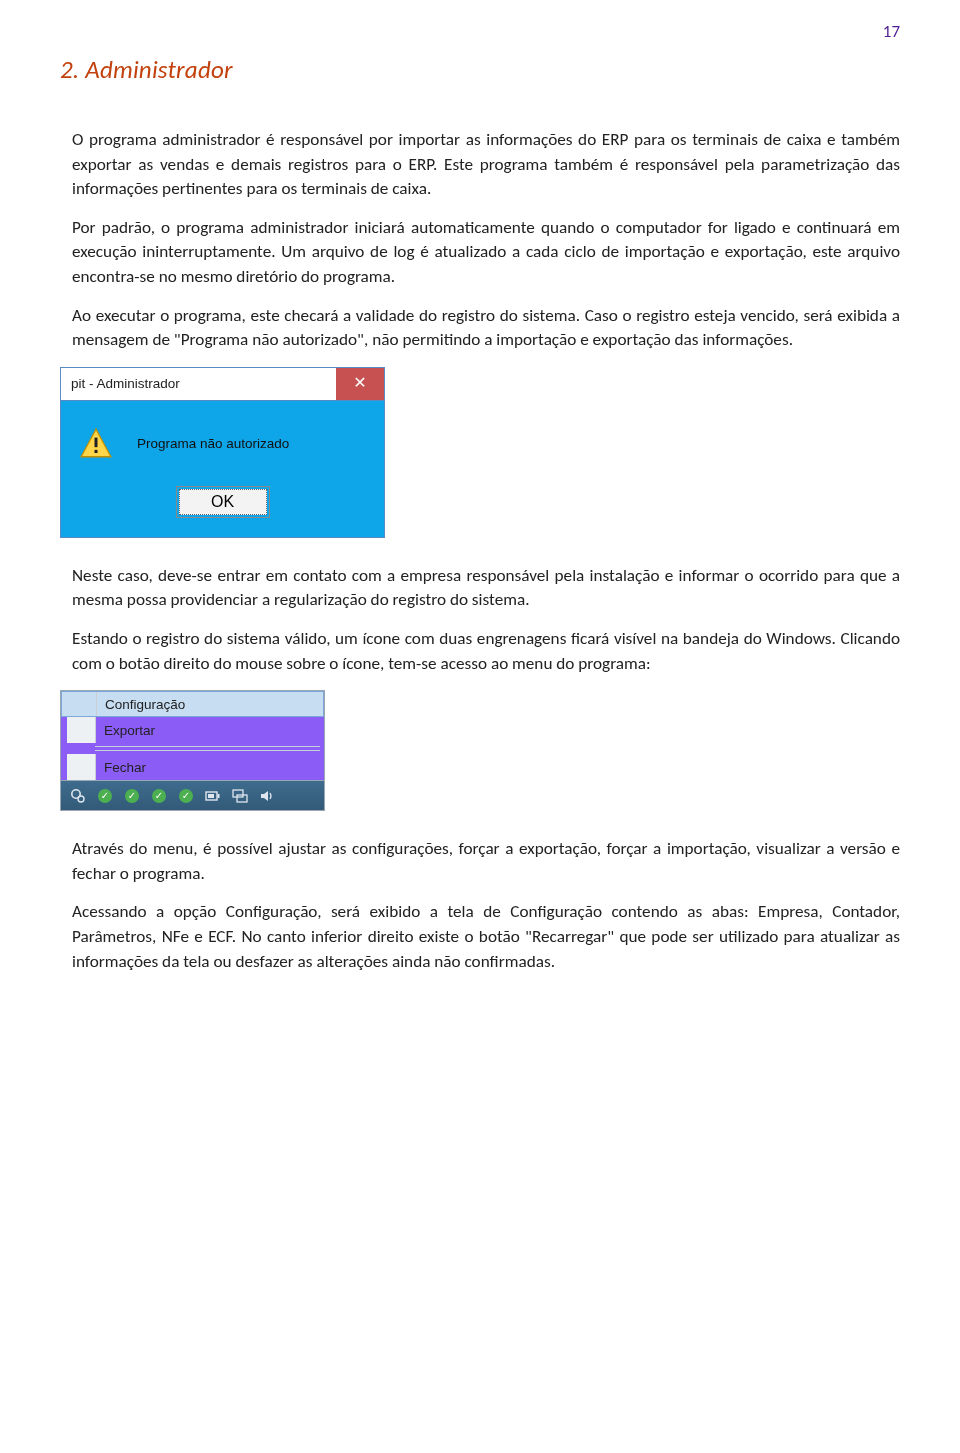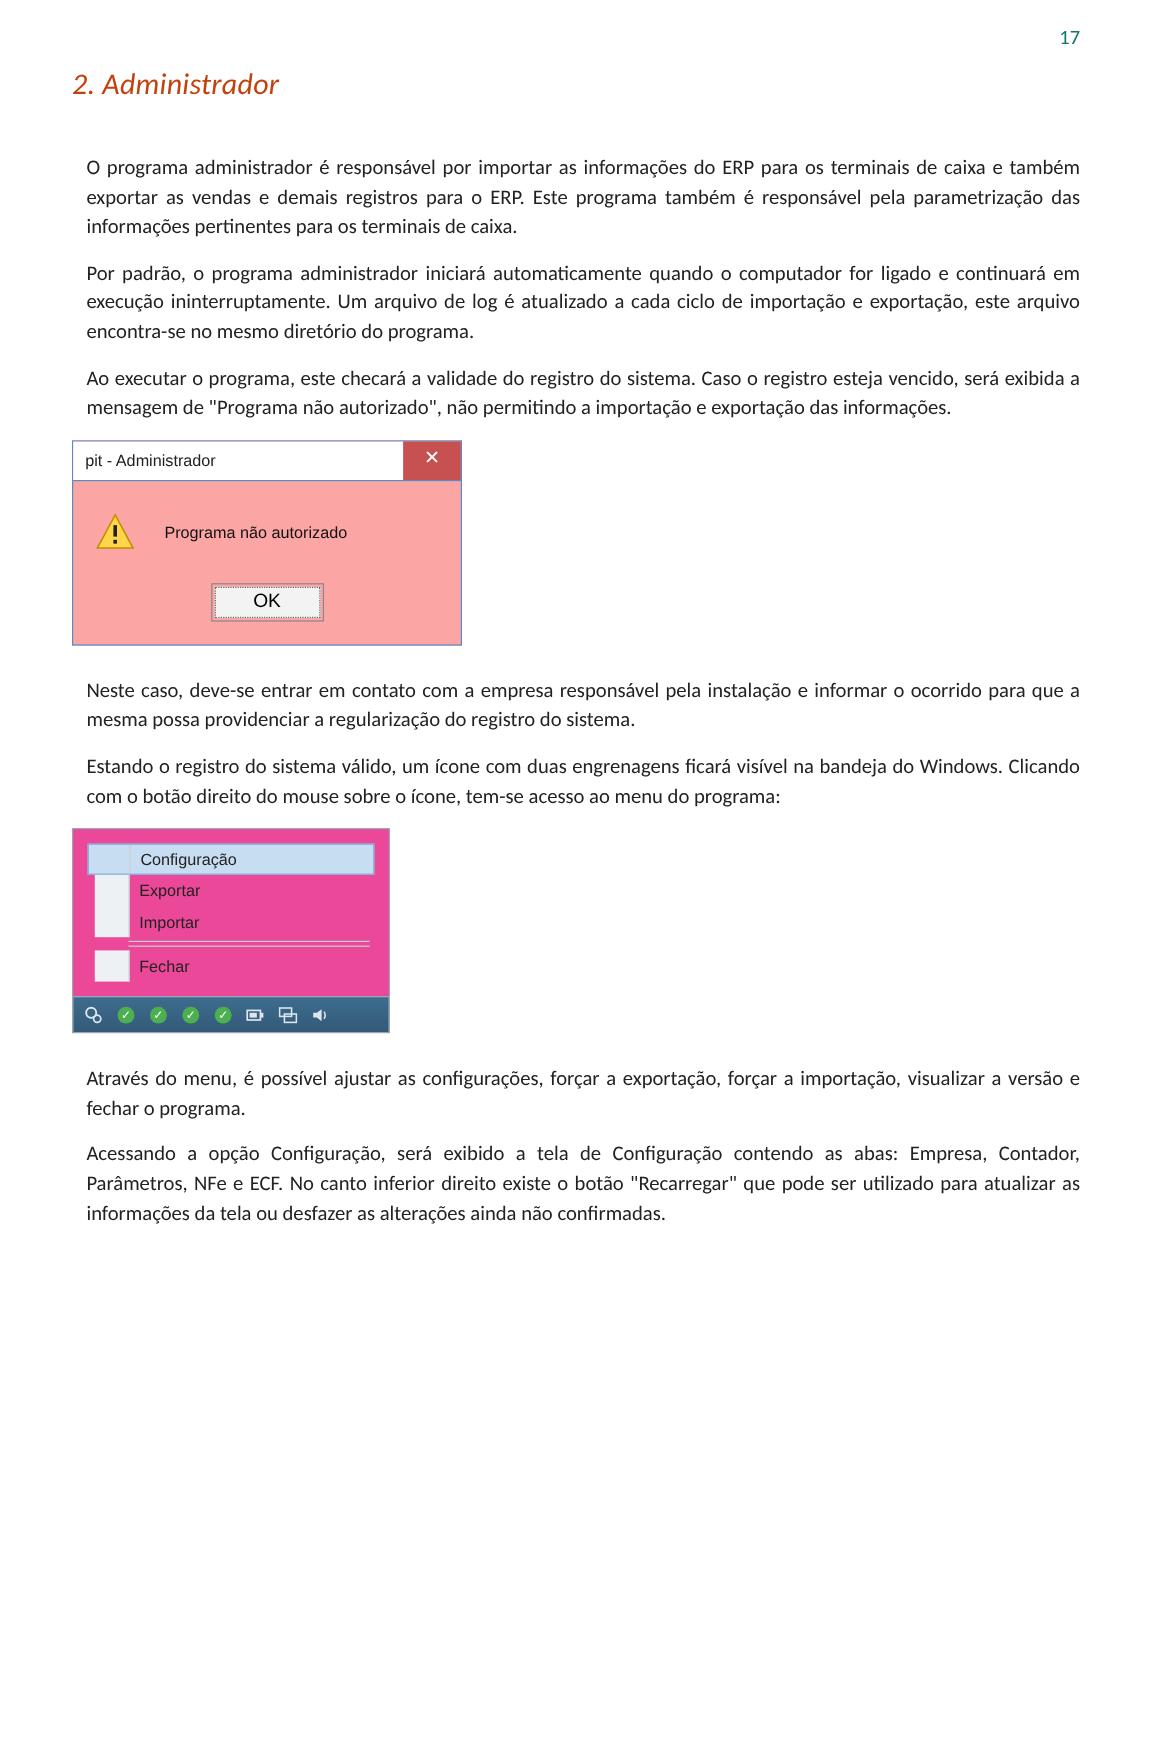--- a/index.html
+++ b/index.html
@@ -9,21 +9,21 @@
     padding: 30px 60px 40px 60px;
     color: #222;
     font-size: 17.2px;
     line-height: 1.43;
     width: 960px;
     box-sizing: border-box;
   }
   .page-number {
     text-align: right;
     font-size: 17px;
-    color: #0f766e;
+    color: #4c1d95;
     margin: -10px 0 8px 0;
   }
   h1.section-heading {
     color: #c2410c;
     font-weight: 400;
     font-size: 25px;
     margin: 6px 0 40px 0;
     letter-spacing: .2px;
     font-style: italic;
   }
@@ -32,21 +32,21 @@
     margin: 0 0 14px 12px;
   }
 
   
   .dlg-wrap {
     margin: 6px 0 26px 0;
     width: 325px;
   }
   .dlg {
     border: 1px solid #5A8AC6;
-    background: #fca5a5;
+    background: #0ea5e9;
     font-family: "Segoe UI", Tahoma, sans-serif;
     font-size: 13.5px;
   }
   .dlg-titlebar {
     display: flex;
     align-items: stretch;
     border-bottom: 1px solid #5A8AC6;
     height: 32px;
   }
   .dlg-title {
@@ -100,24 +100,24 @@
     font-family: "Segoe UI", Tahoma, sans-serif;
   }
 
   
   .ctx-wrap {
     margin: 6px 0 26px 0;
     width: 265px;
   }
   .ctx-menu {
     border: 1px solid #9aa6b3;
-    background: #ec4899;
+    background: #8b5cf6;
     font-family: "Segoe UI", Tahoma, sans-serif;
     font-size: 13.5px;
-    padding: 12px;
+    padding: 0;
   }
   .ctx-item {
     display: flex;
     align-items: center;
     height: 26px;
     padding-left: 6px;
     cursor: pointer;
   }
   .ctx-gutter {
     width: 28px;
@@ -208,24 +208,20 @@
 <div class="ctx-wrap">
   <div class="ctx-menu">
     <div class="ctx-item hl">
       <span class="ctx-gutter"></span>
       <span>Configuração</span>
     </div>
     <div class="ctx-item">
       <span class="ctx-gutter"></span>
       <span>Exportar</span>
     </div>
-    <div class="ctx-item">
-      <span class="ctx-gutter"></span>
-      <span>Importar</span>
-    </div>
     <div class="ctx-sep"></div>
     <div class="ctx-sep"></div>
     <div class="ctx-item">
       <span class="ctx-gutter"></span>
       <span>Fechar</span>
     </div>
   </div>
   <div class="tray">
     <span class="tray-item">
       <svg viewBox="0 0 16 16" width="16" height="16">

